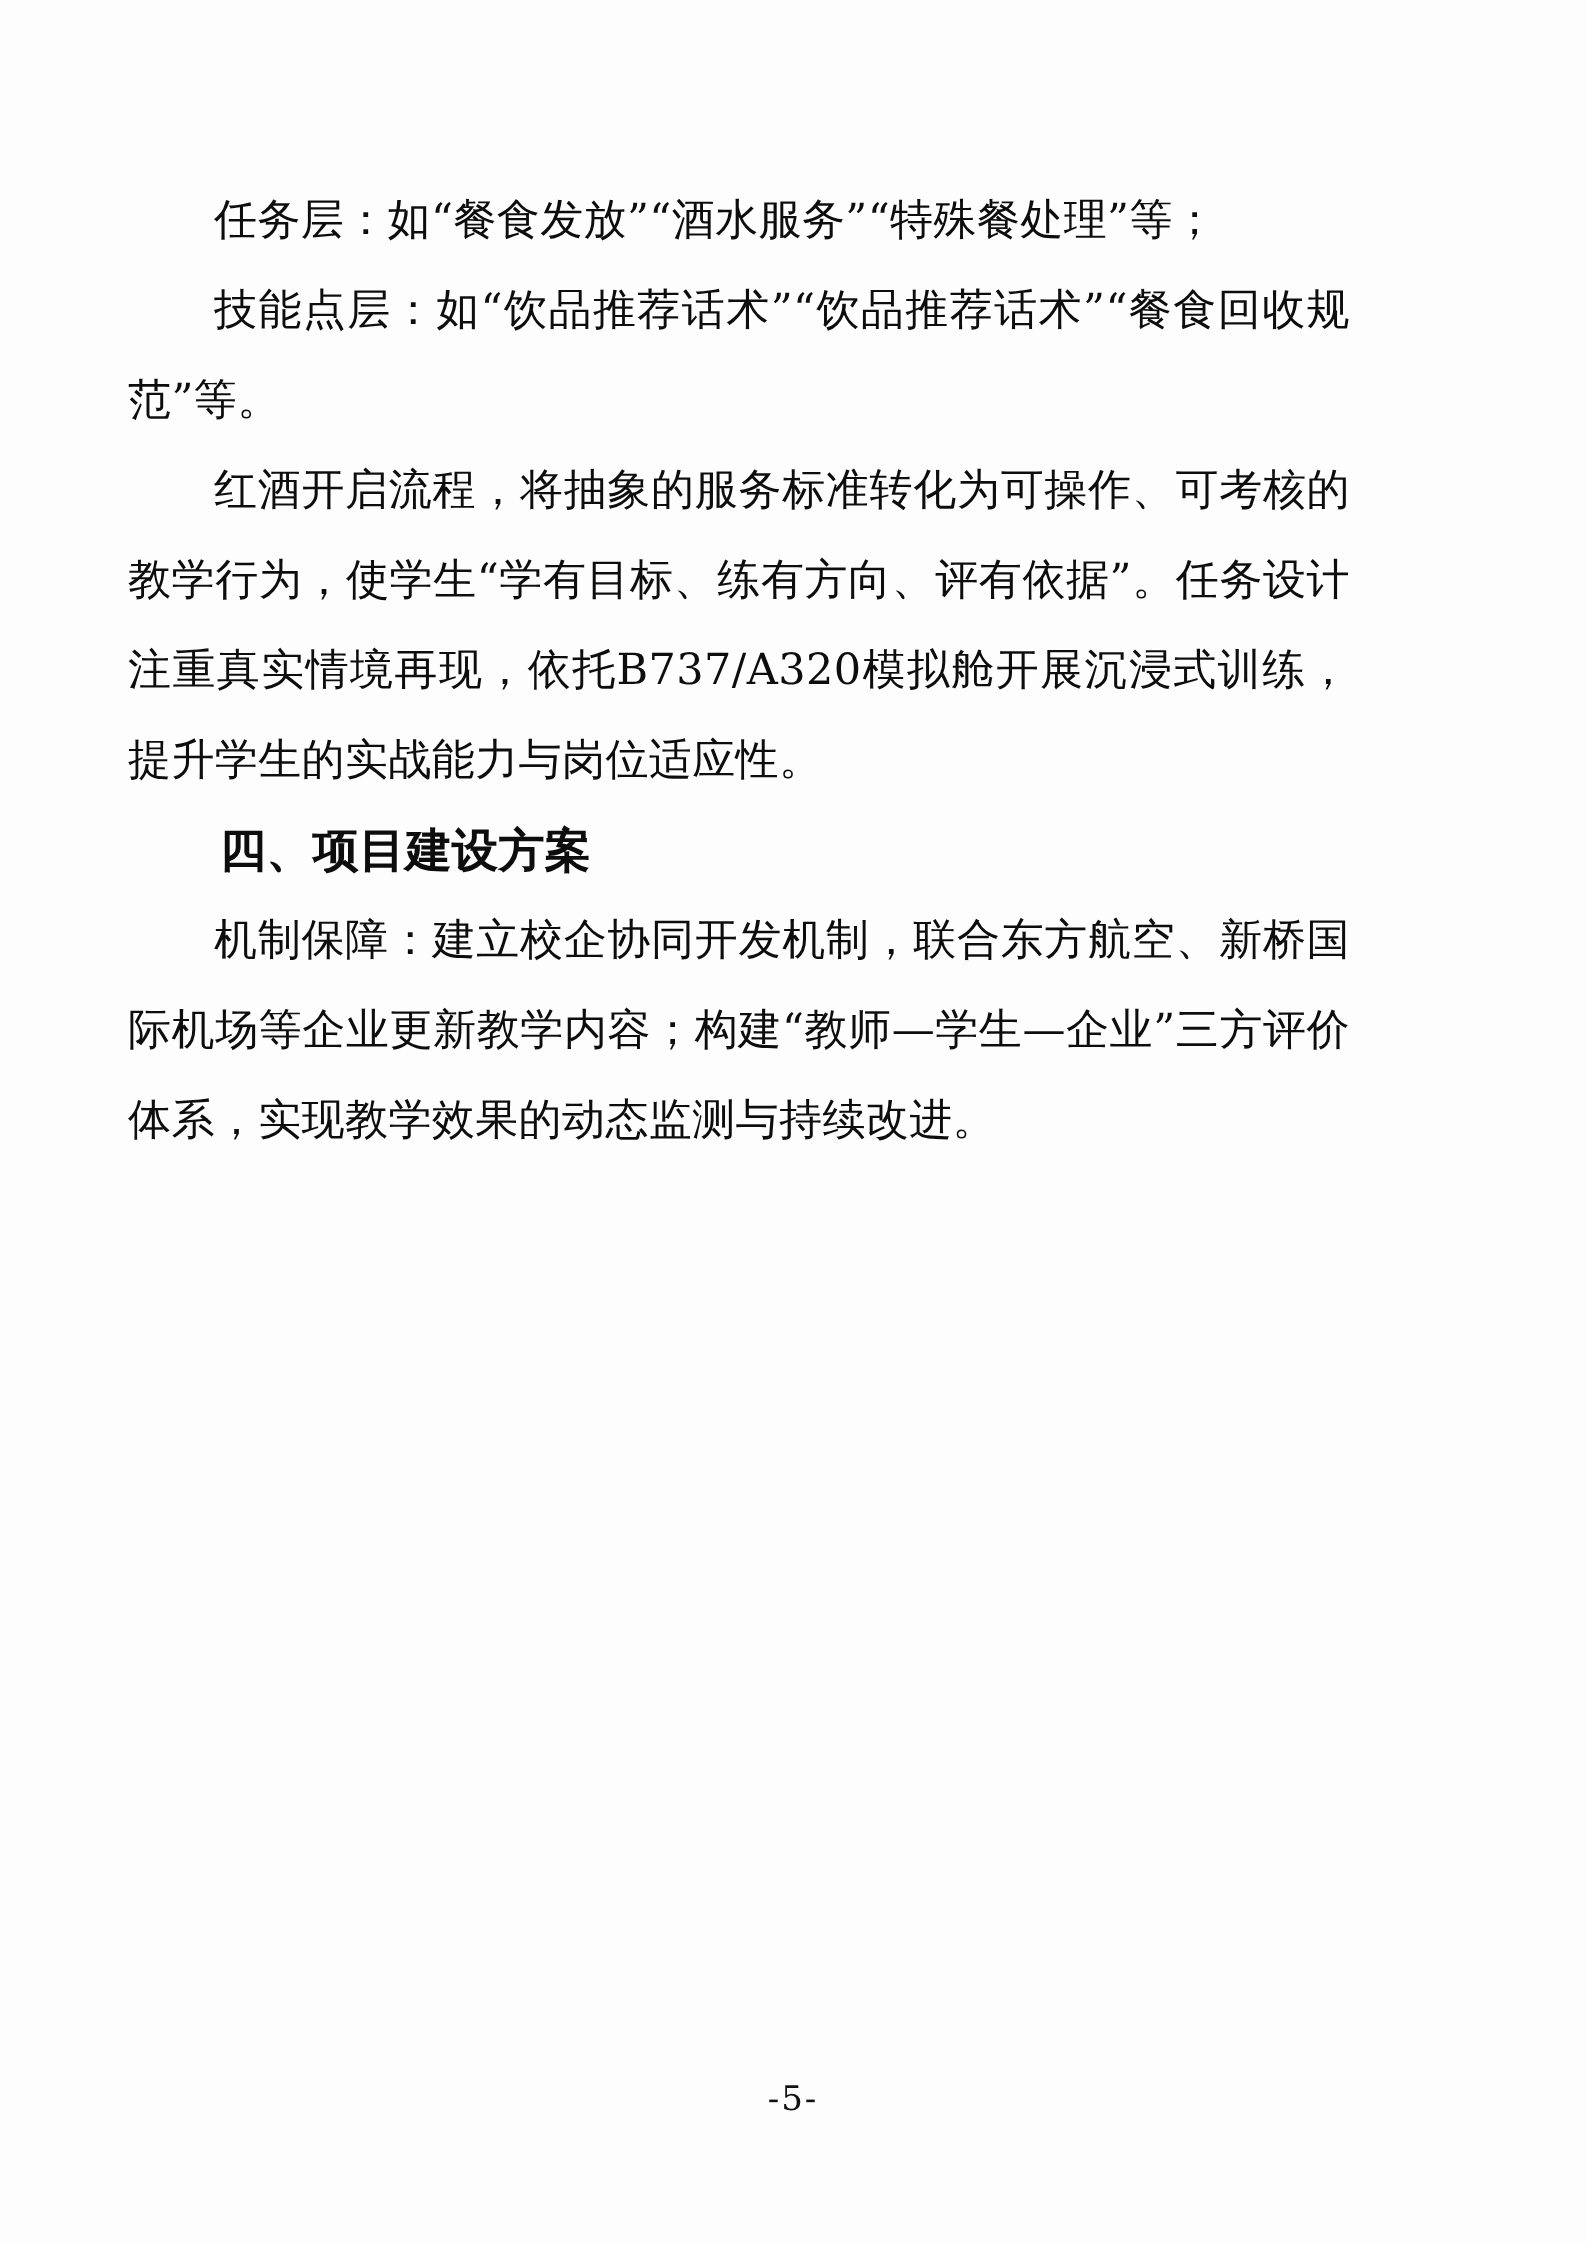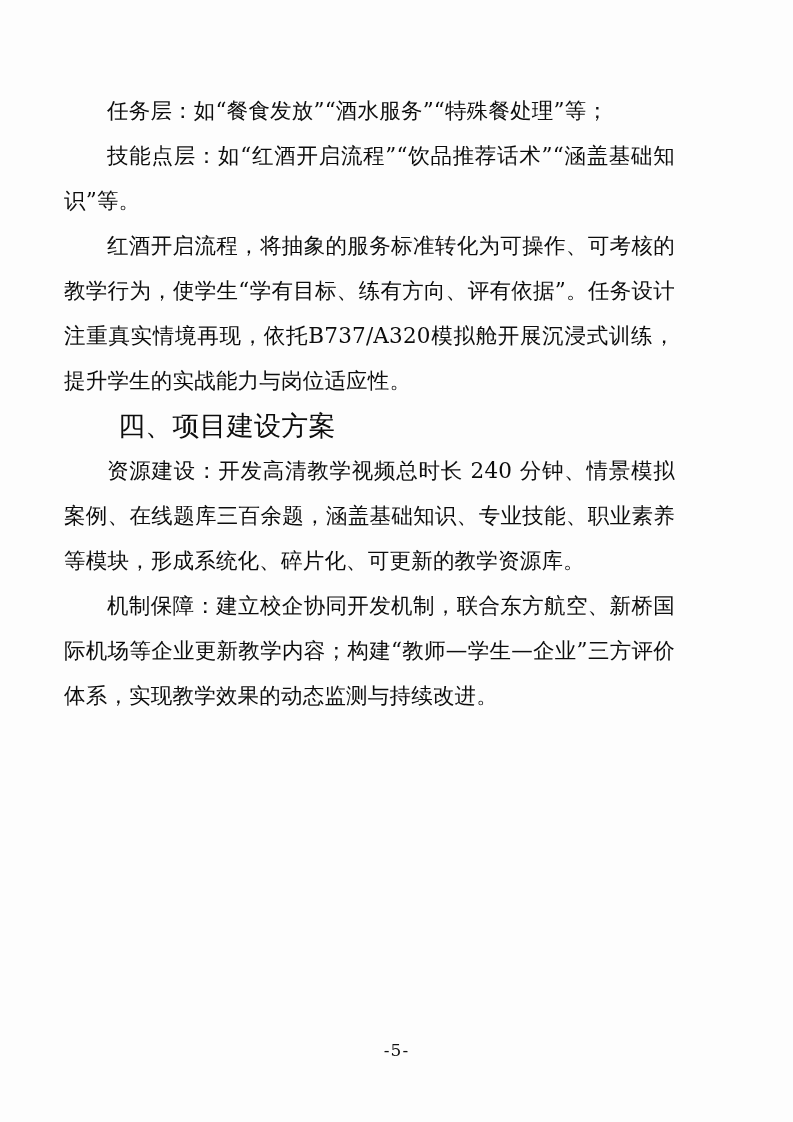--- a/index.html
+++ b/index.html
@@ -38,43 +38,42 @@
     text-indent: 2em;
     font-size: 21.5px;
     line-height: 45px;
     text-align: justify;
     text-justify: inter-ideograph;
     white-space: normal;
   }
   .heading {
     margin: 0;
     text-indent: 2em;
-    font-size: 27px;
+    font-size: 23px;
     line-height: 45px;
-    font-weight: normal;
+    font-weight: bold;
   }
   .footer {
     position: absolute;
     left: 0;
     right: 0;
     bottom: 62px;
     text-align: center;
     font-size: 17px;
     font-family: "DejaVu Serif", "Liberation Serif", serif;
     color: #111;
     letter-spacing: 1px;
   }
 </style>
 </head>
 <body>
 
 <div class="page">
   <div class="body-text">
     <p class="para">任务层：如“餐食发放”“酒水服务”“特殊餐处理”等；</p>
-    <p class="para">技能点层：如“红酒开启流程”“饮品推荐话术”“涵盖基础知识”等。</p>
+    <p class="para">技能点层：如“饮品推荐话术”“饮品推荐话术”“餐食回收规范”等。</p>
     <p class="para">红酒开启流程，将抽象的服务标准转化为可操作、可考核的教学行为，使学生“学有目标、练有方向、评有依据”。任务设计注重真实情境再现，依托B737/A320模拟舱开展沉浸式训练，提升学生的实战能力与岗位适应性。</p>
     <p class="heading">四、项目建设方案</p>
-    <p class="para">资源建设：开发高清教学视频总时长 240 分钟、情景模拟案例、在线题库三百余题，涵盖基础知识、专业技能、职业素养等模块，形成系统化、碎片化、可更新的教学资源库。</p>
     <p class="para">机制保障：建立校企协同开发机制，联合东方航空、新桥国际机场等企业更新教学内容；构建“教师—学生—企业”三方评价体系，实现教学效果的动态监测与持续改进。</p>
 
   </div>
   <div class="footer">-5-</div>
 </div>
 
 </body></html>

